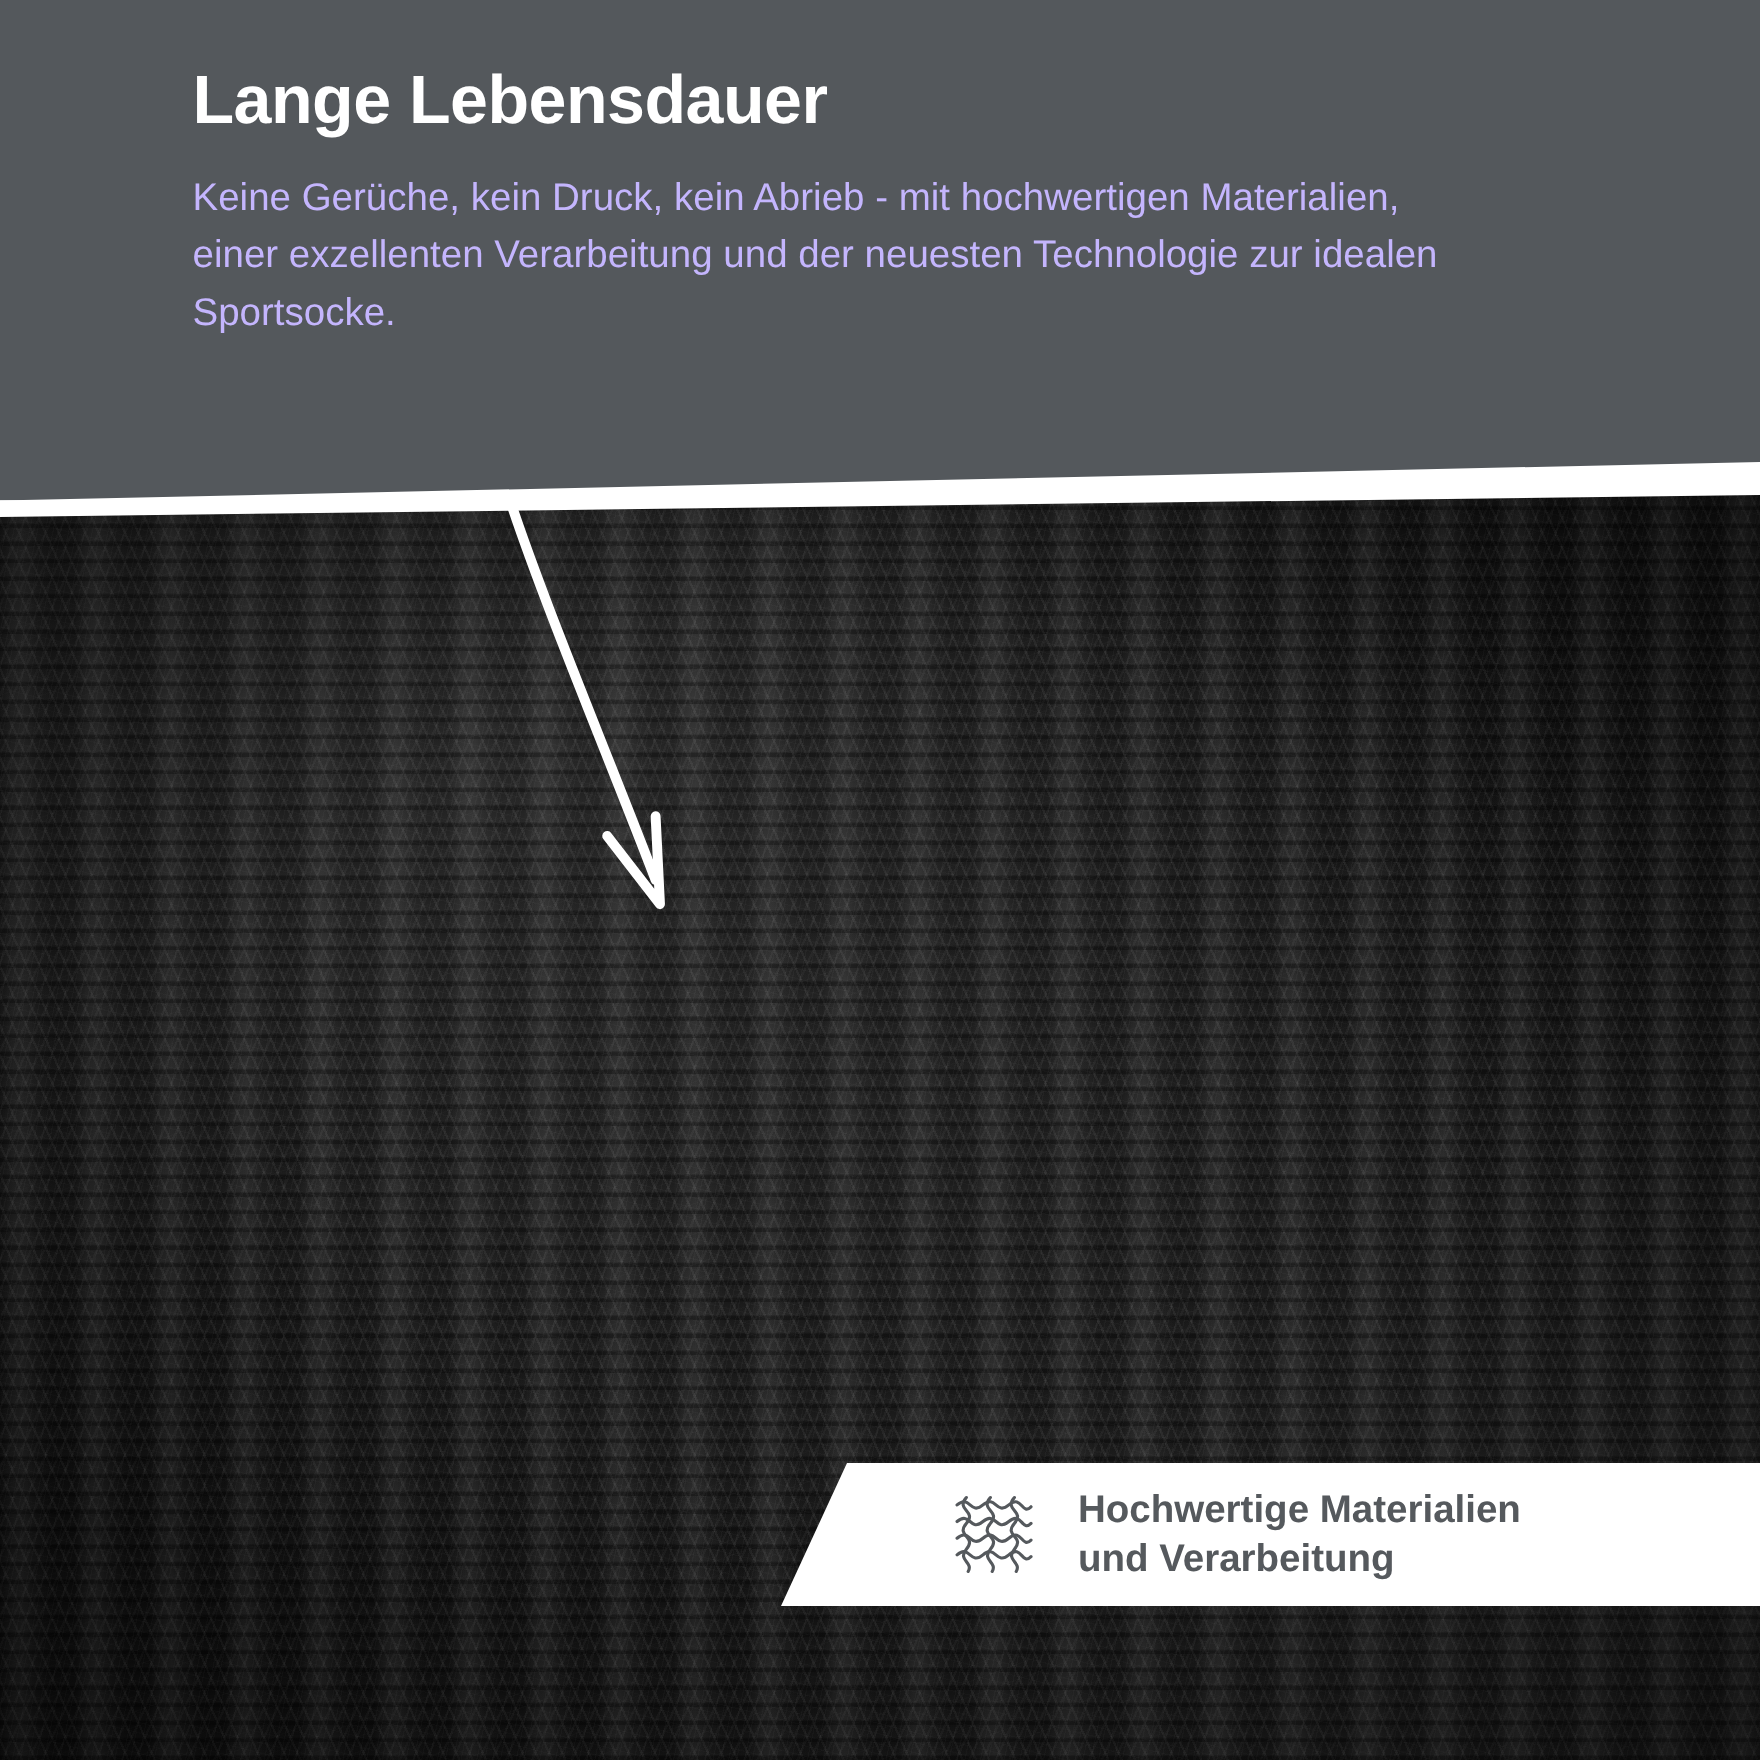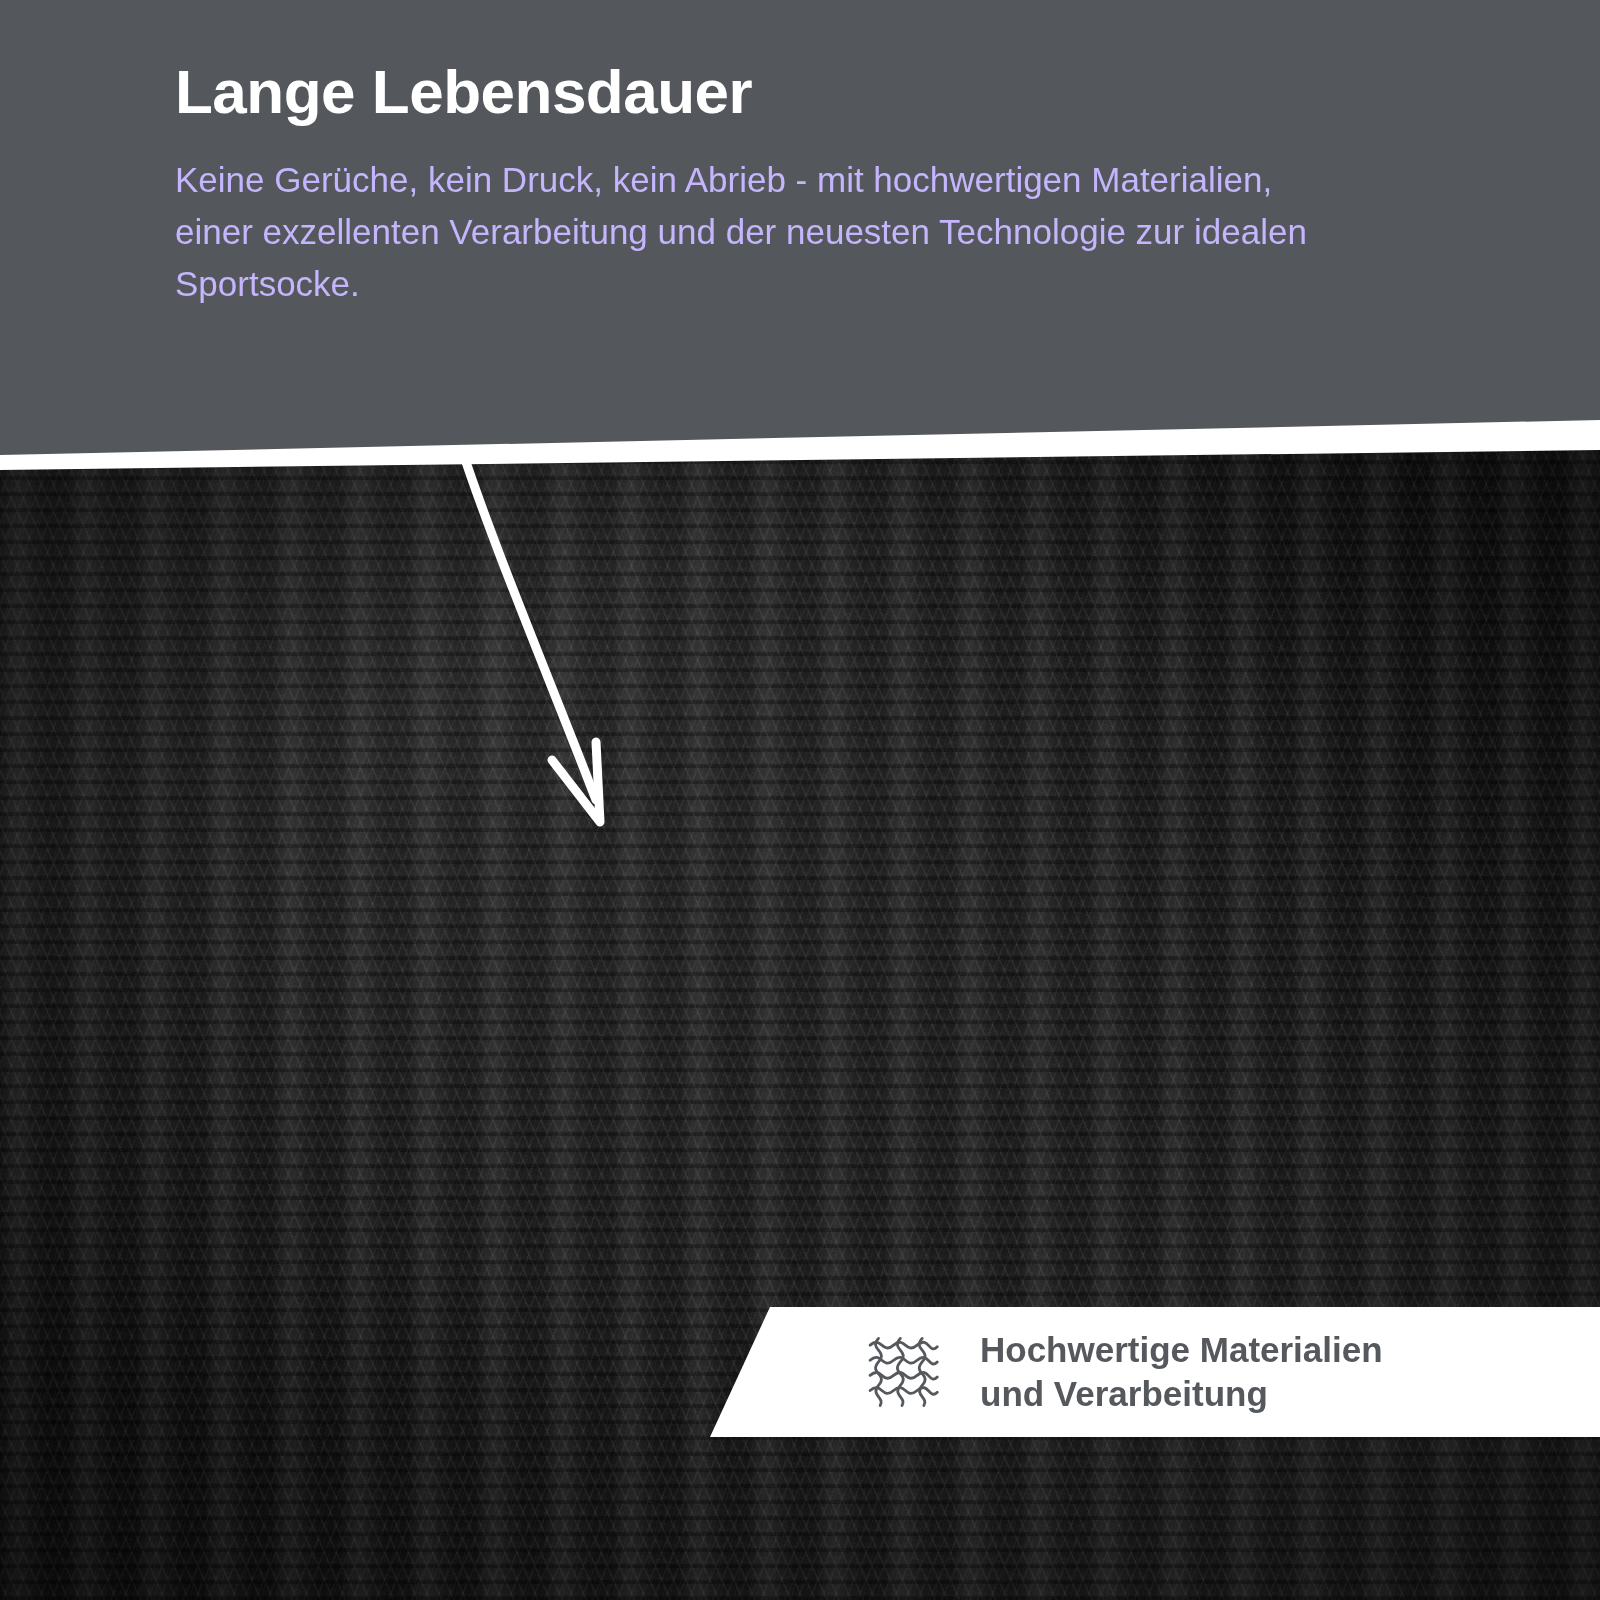--- a/index.html
+++ b/index.html
@@ -170,21 +170,21 @@
     width: 300px;
     height: 430px;
     z-index: 6;
     pointer-events: none;
   }
 
   
   .badge {
     position: absolute;
     right: 0;
-    bottom: 163px;
+    bottom: 140px;
     height: 130px;
     min-width: 890px;
     background: #ffffff;
     z-index: 7;
     display: flex;
     align-items: center;
     padding-left: 150px;
     padding-right: 40px;
     box-sizing: border-box;
     clip-path: polygon(60px 0, 100% 0, 100% 100%, 0 100%);

